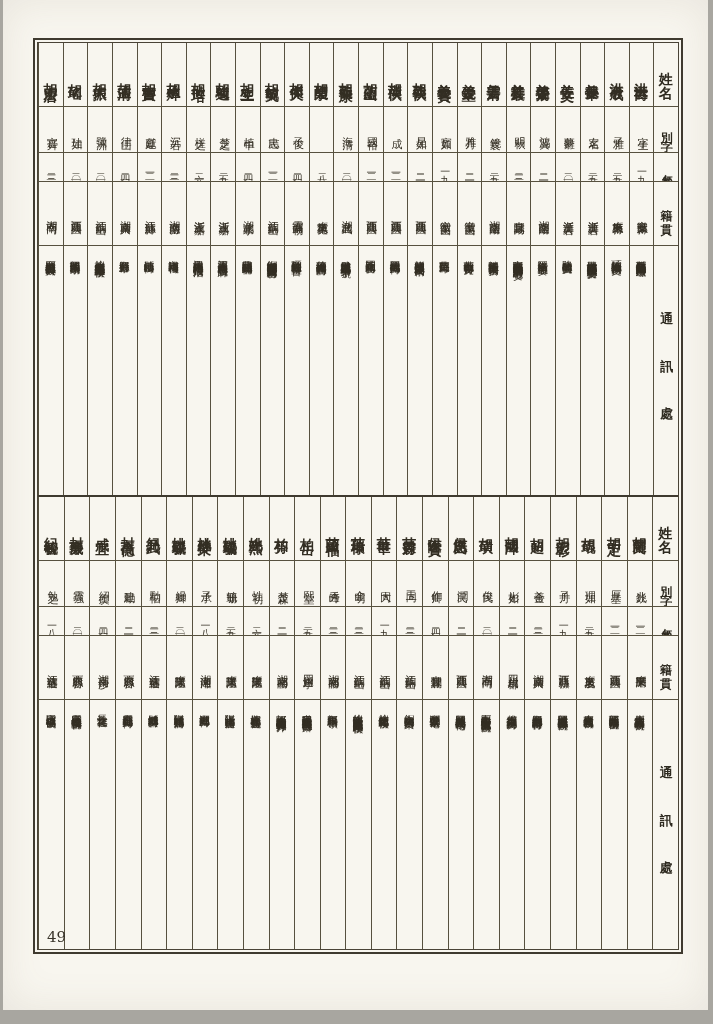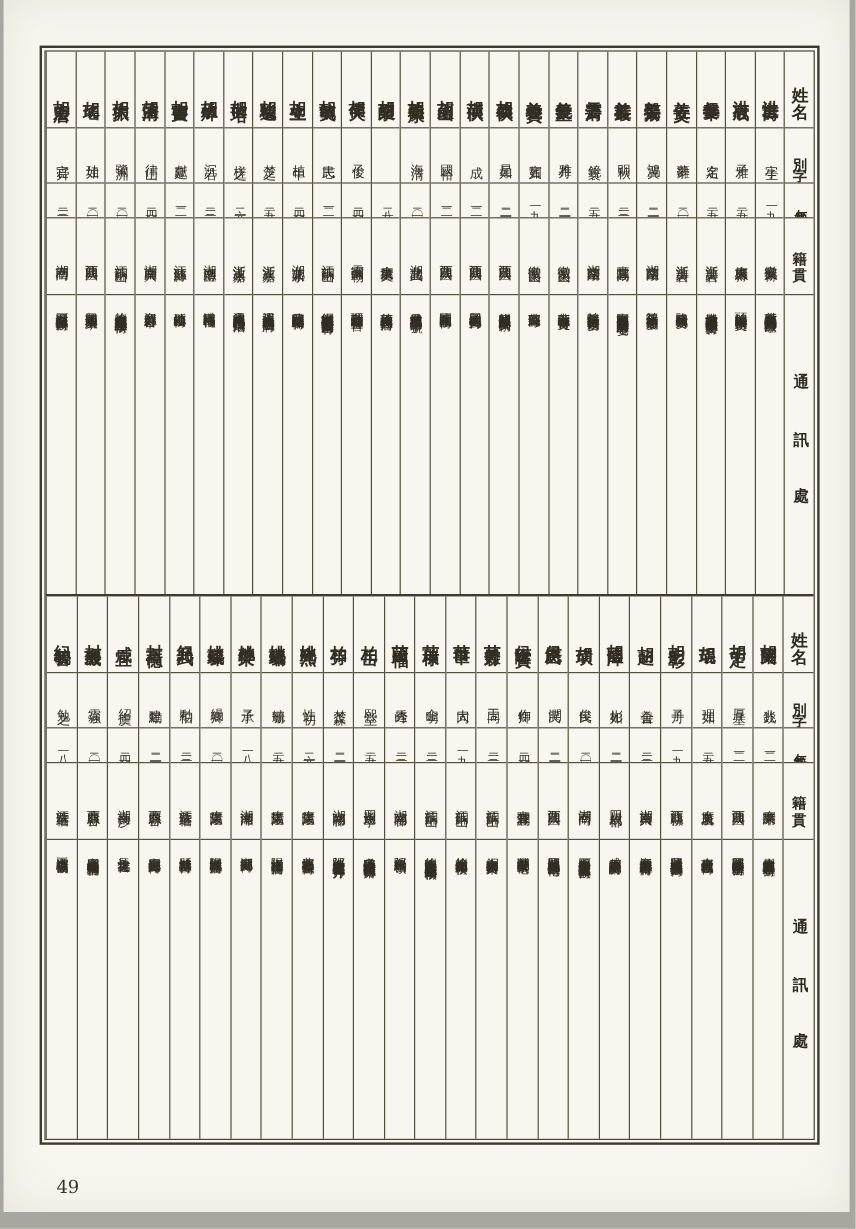--- a/index.html
+++ b/index.html
@@ -56,21 +56,21 @@
   .c-origin {height:64px;font-size:11px;letter-spacing:1px;line-height:1.05;}
   .c-addr   {height:252px;font-size:10.5px;line-height:12px;justify-content:flex-start;
              padding-top:6px;border-bottom:none;letter-spacing:.5px;}
   .header-col .cell{font-weight:bold;color:#2e2a20;}
   .header-col .c-name{letter-spacing:14px;font-size:14px;}
   .header-col .c-courtesy{letter-spacing:8px;font-size:12px;}
   .header-col .c-age{letter-spacing:2px;font-size:11px;}
   .header-col .c-origin{letter-spacing:14px;font-size:12px;}
   .header-col .c-addr{letter-spacing:48px;font-size:13px;justify-content:center;padding-top:0;}
   .page-number{
-    position:absolute;left:44px;top:980px;
+    position:absolute;left:44px;top:928px;
     font-size:15px;color:#3a352b;
     font-family:"DejaVu Serif","Liberation Serif",serif;
   }
 </style>
 </head>
 <body>
 
 <div class="page">
   <div class="frame">
     <div class="frame-inner">

